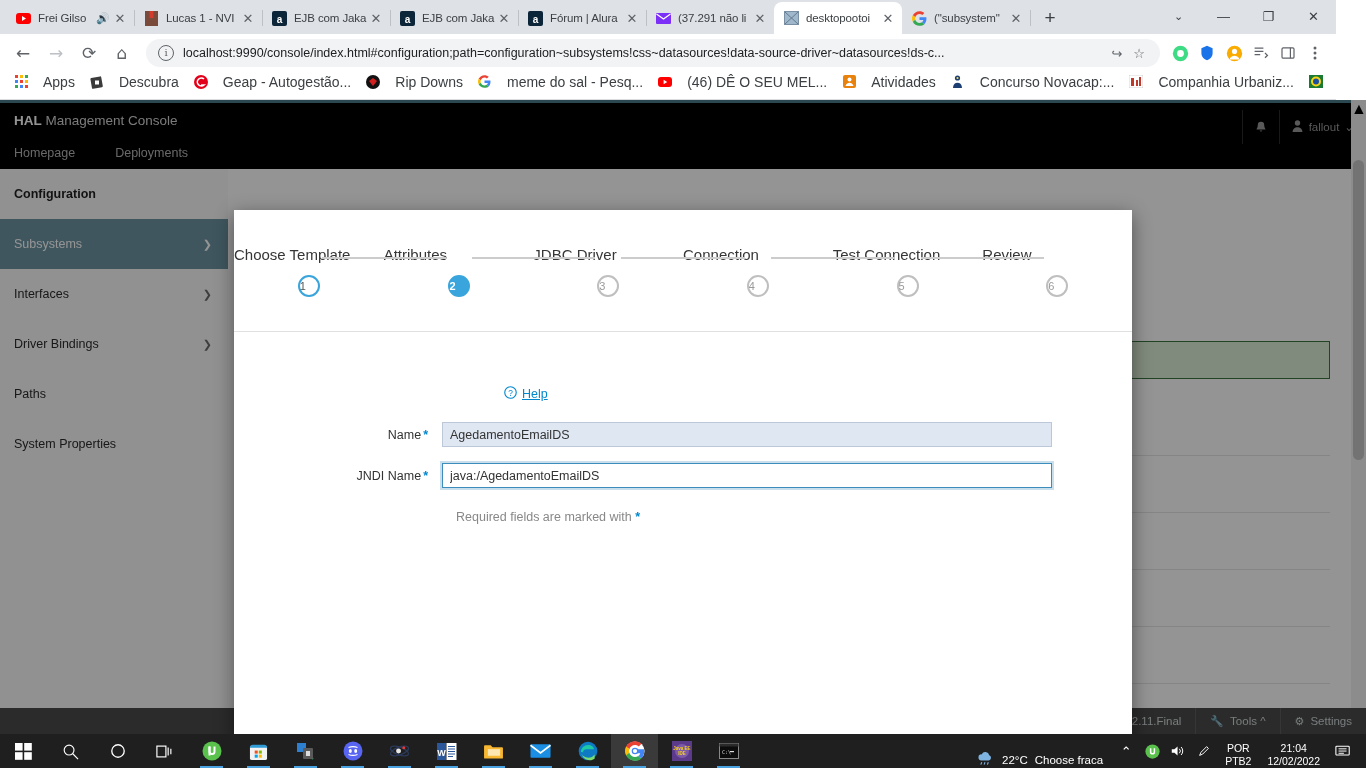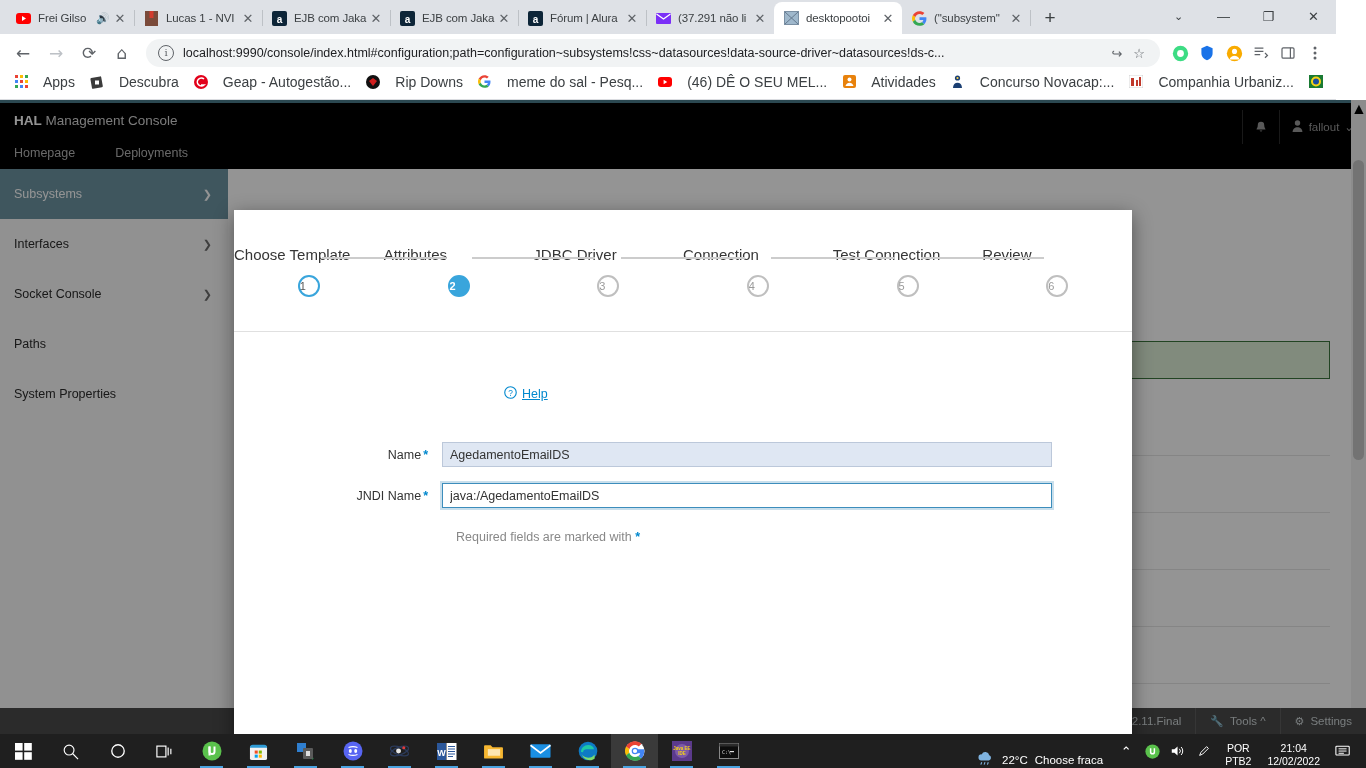--- a/index.html
+++ b/index.html
@@ -491,30 +491,31 @@
       </div>
     </div>
 
     <div class="hal-nav">
       <div class="navitem">Homepage</div>
       <div class="navitem">Deployments</div>
     </div>
 
     <div class="hal-body">
       <div class="hal-side">
+        <div class="side-title">Configuration</div>
         <div class="side-item sel">
           <span>Subsystems</span>
           <span class="chev">❯</span>
         </div>
         <div class="side-item">
           <span>Interfaces</span>
           <span class="chev">❯</span>
         </div>
         <div class="side-item">
-          <span>Socket Console</span>
+          <span>Driver Bindings</span>
           <span class="chev">❯</span>
         </div>
         <div class="side-item">
           <span>Paths</span>
         </div>
         <div class="side-item">
           <span>System Properties</span>
         </div>
       </div>
 
@@ -602,21 +603,21 @@
         <a class="help-link" href="#">
           <span class="hicon">
             <svg width="13" height="13" viewBox="0 0 14 14">
                 <circle cx="7" cy="7" r="6.2" stroke="#0088ce" stroke-width="1.2" fill="none"></circle>
                 <text x="7" y="10.4" font-size="9" font-family="Liberation Sans" fill="#0088ce" text-anchor="middle">?</text>
               </svg>
           </span>
           <span>Help</span>
         </a>
 
-        <div class="form-row" style="margin-top:54px;">
+        <div class="form-row" style="margin-top:34px;">
           <div class="form-label">
             <span>Name</span><span class="req">*</span>
           </div>
           <input class="form-input readonly" readonly="" value="AgedamentoEmailDS" style="">
         </div>
 
         <div class="form-row" style="margin-top:16px;">
           <div class="form-label">
             <span>JNDI Name</span><span class="req">*</span>
           </div>

